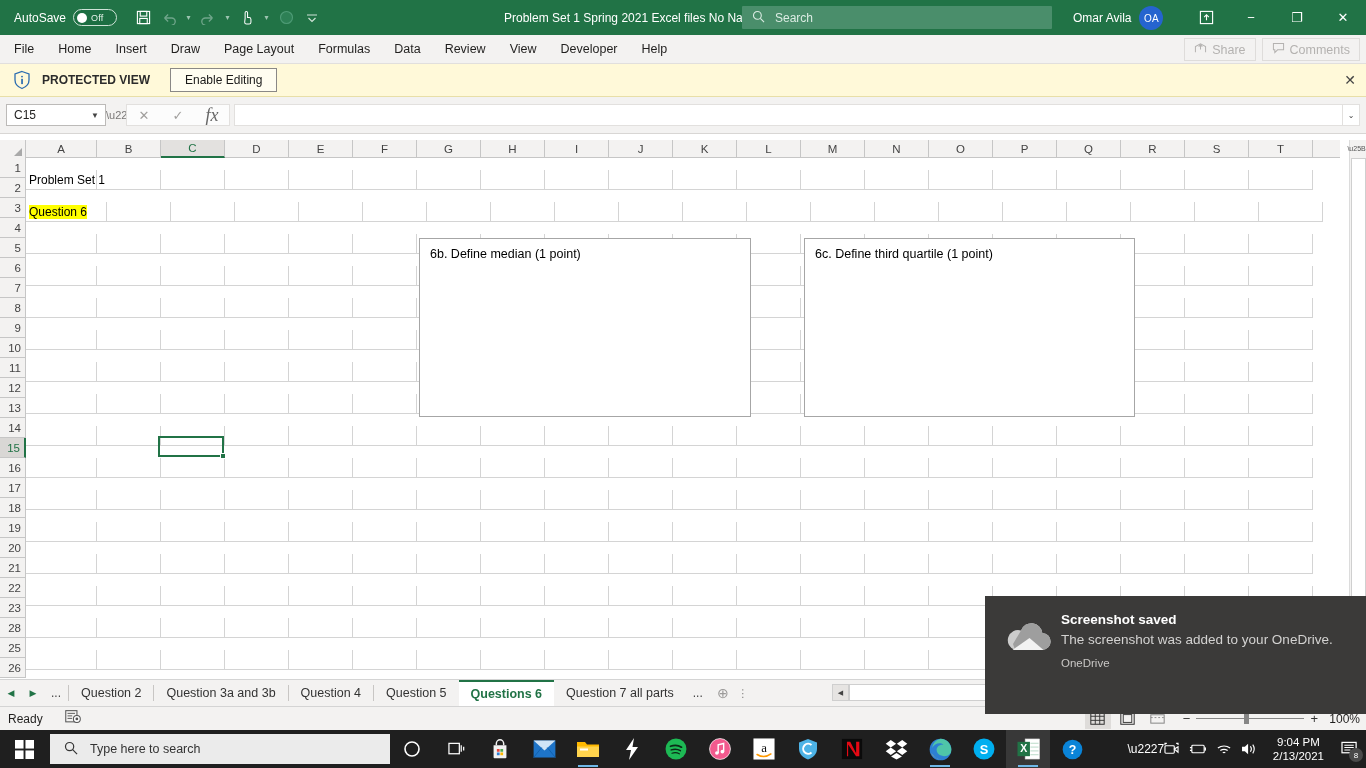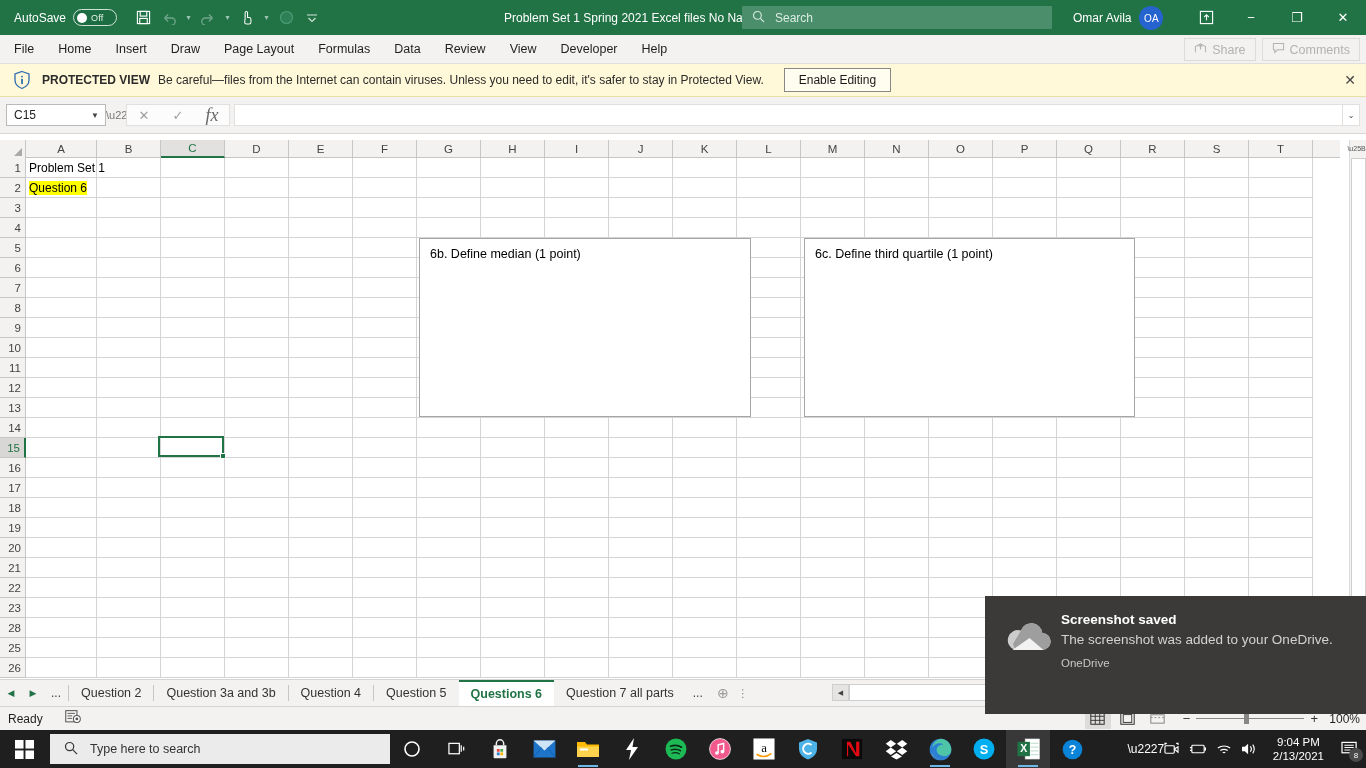--- a/index.html
+++ b/index.html
@@ -161,21 +161,21 @@
   .rowcell {
     width: 26px; height: 20px; background: #f3f2f1; font-size: 11.5px; color: #444;
     display: flex; align-items: center; justify-content: flex-end; padding-right: 4px;
     border-bottom: 1px solid #c6c6c6; border-right: 1px solid #c6c6c6;
   }
   .rowcell.active { background: #d9d7d5; color: #217346; border-right: 2px solid #217346; }
   #cells {
     position: absolute; left: 26px; top: 18px; width: 1314px; height: 521px;
     background: #fff;
   }
-  .gridrow { height: 20px; display: flex; }
+  .gridrow { height: 20px; display: flex; margin-top: 12px; }
   .gcell {
     height: 20px; border-right: 1px solid #d4d4d4; border-bottom: 1px solid #d4d4d4;
     font-size: 12px; color: #000; display: flex; align-items: center;
     padding-left: 3px; flex: none; overflow: visible; white-space: nowrap;
   }
   .hl { background: #ffff00; }
   #activecell {
     position: absolute; left: 137px; top: 300px; width: 66px; height: 21px;
     border: 2px solid #217346; background: transparent; pointer-events: none;
   }
@@ -425,21 +425,20 @@
 
 <div id="protected-bar">
   <span class="pv-icon">
     <svg width="20" height="20" viewBox="0 0 20 20">
         <path d="M10 1.5 L17 4 V10 c0 4-3 7-7 8.5 C6 17 3 14 3 10 V4 z" fill="none" stroke="#2b6cb0" stroke-width="1.3"></path>
         <circle cx="10" cy="6.6" r="0.95" fill="#2b6cb0"></circle>
         <rect x="9.2" y="8.8" width="1.7" height="5.3" fill="#2b6cb0"></rect>
       </svg>
   </span>
   <span class="pv-strong">PROTECTED VIEW</span>
-  <span class="pv-text">Be careful—files from the Internet can contain viruses. Unless you need to edit, it's safer to stay in Protected View.</span>
   <div id="enable-editing">Enable Editing</div>
   <div id="pv-close">✕</div>
 </div>
 
 <div id="formula-row">
   <div id="namebox">
     <span>C15</span>
     <span class="nb-caret">▼</span>
   </div>
   <div id="fb-dots">\u22EE</div>
@@ -525,21 +524,21 @@
         <div class="gcell" style="width: 64px;"></div>
         <div class="gcell" style="width: 64px;"></div>
         <div class="gcell" style="width: 64px;"></div>
         <div class="gcell" style="width: 64px;"></div>
         <div class="gcell" style="width: 64px;"></div>
         <div class="gcell" style="width: 64px;"></div>
         <div class="gcell" style="width: 64px;"></div>
         <div class="gcell" style="width: 64px;"></div>
       </div>
       <div class="gridrow">
-        <div class="gcell" style="width: 71px;">
+        <div class="gcell" style="width: 81px;">
           <span class="hl" style="background: rgb(255, 255, 0);">Question 6</span>
         </div>
         <div class="gcell" style="width: 64px;"></div>
         <div class="gcell" style="width: 64px;"></div>
         <div class="gcell" style="width: 64px;"></div>
         <div class="gcell" style="width: 64px;"></div>
         <div class="gcell" style="width: 64px;"></div>
         <div class="gcell" style="width: 64px;"></div>
         <div class="gcell" style="width: 64px;"></div>
         <div class="gcell" style="width: 64px;"></div>

